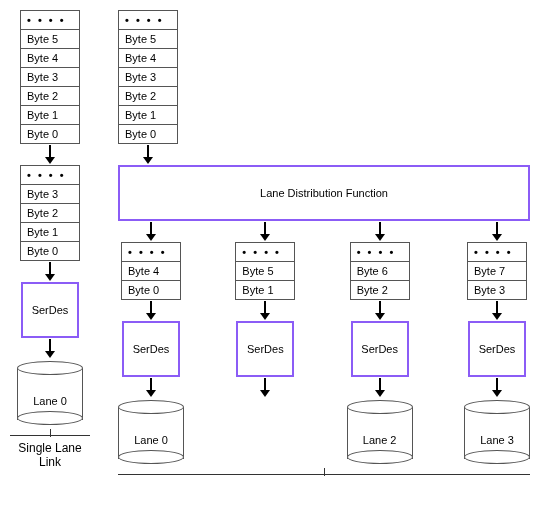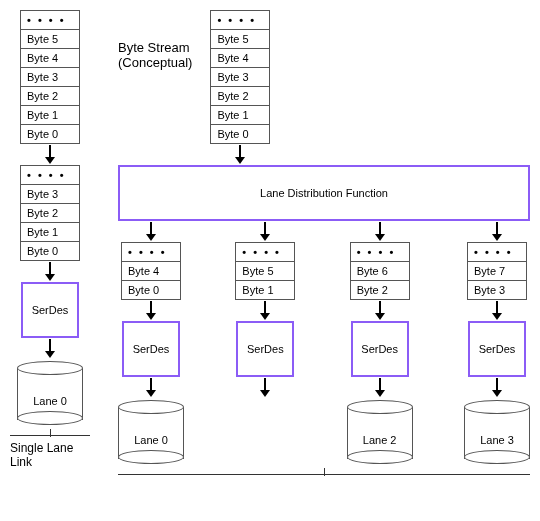--- a/index.html
+++ b/index.html
@@ -114,20 +114,21 @@
     z-index: 3;
   }
 
   .lanes-row {
     display: flex;
     gap: 18px;
     justify-content: space-between;
   }
 
   .brace {
+    text-align: center;
     margin-top: 6px;
     font-size: 12px;
   }
   .brace .curly {
     height: 10px;
     position: relative;
   }
   .brace .curly::before {
     content: "";
     position: absolute;
@@ -207,24 +208,20 @@
       <div class="curly">
           <div class="pt"></div>
         </div>
       <div>Single Lane Link</div>
     </div>
   </div>
 
   <div class="col-right">
 
     <div class="right-top">
-      <div class="title-area title">
-        <div>Byte Stream</div>
-        <div>(Conceptual)</div>
-      </div>
 
       <div class="center-col stream">
         <div class="stack">
           <div class="cell cell-dots">• • • •</div>
           <div class="cell">Byte 5</div>
           <div class="cell">Byte 4</div>
           <div class="cell">Byte 3</div>
           <div class="cell">Byte 2</div>
           <div class="cell">Byte 1</div>
           <div class="cell">Byte 0</div>

